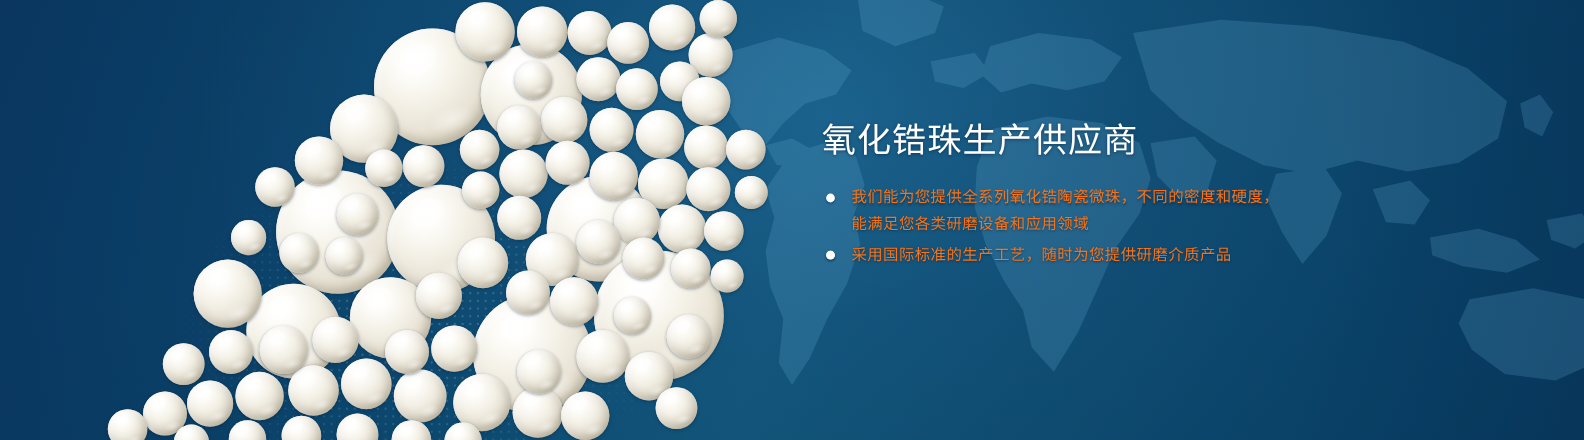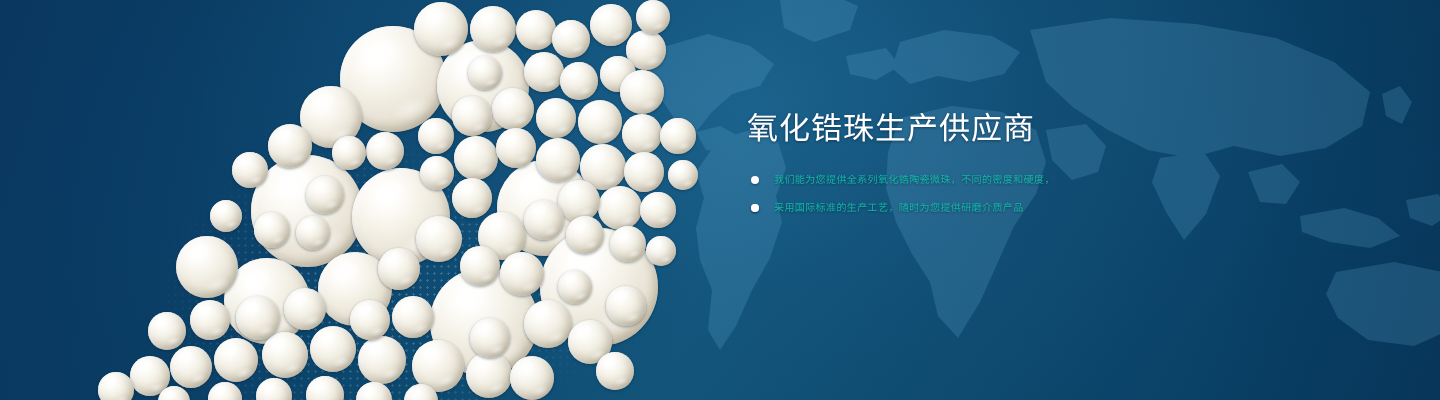--- a/index.html
+++ b/index.html
@@ -182,23 +182,23 @@
     position: absolute;
     left: 2px;
     top: 8px;
     width: 8px;
     height: 8px;
     border-radius: 50%;
     background: #ffffff;
     box-shadow: 0 1px 2px rgba(3,25,48,0.45);
   }
   .bullet-text {
-    font-size: 10px;
+    font-size: 14px;
     line-height: 24px;
-    color: #14b8a6;
+    color: #f97316;
     letter-spacing: .4px;
     text-shadow: 0 1px 2px rgba(4,30,56,0.55);
   }
   .bullet-text .l2 { display: block; }
 </style>
 </head>
 <body>
 
 <div class="banner">
 
@@ -334,20 +334,21 @@
 
   <div class="content">
     <div class="headline">氧化锆珠生产供应商</div>
 
     <div class="bullets">
 
       <div class="bullet-row">
         <span class="bullet-dot"></span>
         <span class="bullet-text">
           <span>我们能为您提供全系列氧化锆陶瓷微珠，不同的密度和硬度，</span>
+          <span class="l2">能满足您各类研磨设备和应用领域</span>
         </span>
       </div>
 
       <div class="bullet-row">
         <span class="bullet-dot"></span>
       </div>
 
       <div class="bullet-row">
         <span class="bullet-dot"></span>
         <span class="bullet-text">

